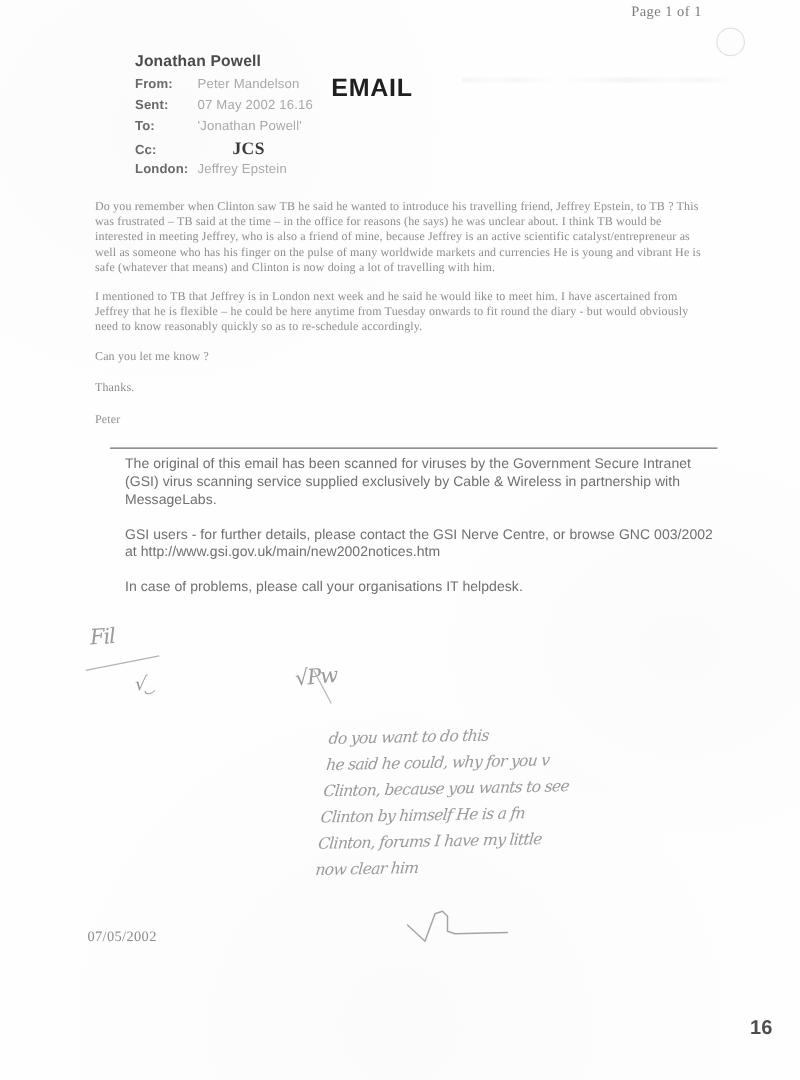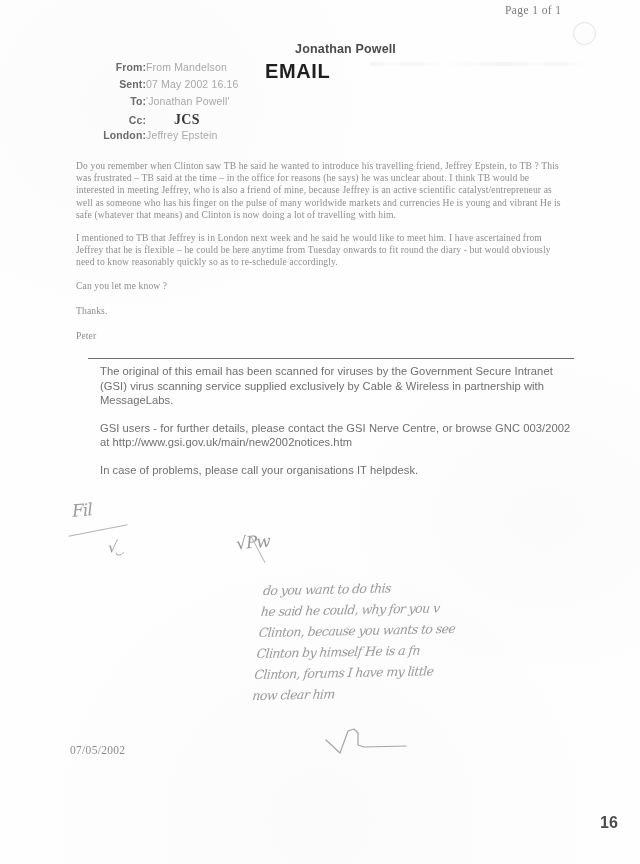--- a/index.html
+++ b/index.html
@@ -54,21 +54,21 @@
     background: linear-gradient(90deg,
       rgba(0,0,0,0.035) 0%, rgba(0,0,0,0.010) 12%,
       rgba(0,0,0,0.030) 20%, rgba(0,0,0,0) 34%,
       rgba(0,0,0,0.012) 46%, rgba(0,0,0,0.038) 62%,
       rgba(0,0,0,0.012) 78%, rgba(0,0,0,0.030) 88%,
       rgba(0,0,0,0) 100%);
     filter: blur(0.6px);
   }
 
   
-  #email-header { left: 96px; top: 42px; width: 300px; text-align: right; }
+  #email-header { left: 108px; top: 42px; width: 300px; }
   #recipient-name {
     font-size: 12.5px;
     font-weight: bold;
     color: #4a4a4a;
     letter-spacing: 0.15px;
     margin-bottom: 5px;
   }
   .hdr-row {
     display: flex;
     align-items: baseline;
@@ -209,21 +209,21 @@
   <div id="page-marker" class="abs">Page 1 of 1</div>
 
   <div id="hole-punch" class="abs"></div>
   <div id="ghost-line" class="abs"></div>
 
   <div id="email-header" class="abs">
     <div id="recipient-name">Jonathan Powell</div>
 
     <div class="hdr-row">
       <span class="hdr-label">From:</span>
-      <span class="hdr-value">From Mandelson</span>
+      <span class="hdr-value">Peter Mandelson</span>
     </div>
 
     <div class="hdr-row">
       <span class="hdr-label">Sent:</span>
       <span class="hdr-value">07 May 2002 16.16</span>
     </div>
 
     <div class="hdr-row">
       <span class="hdr-label">To:</span>
       <span class="hdr-value">'Jonathan Powell'</span>

